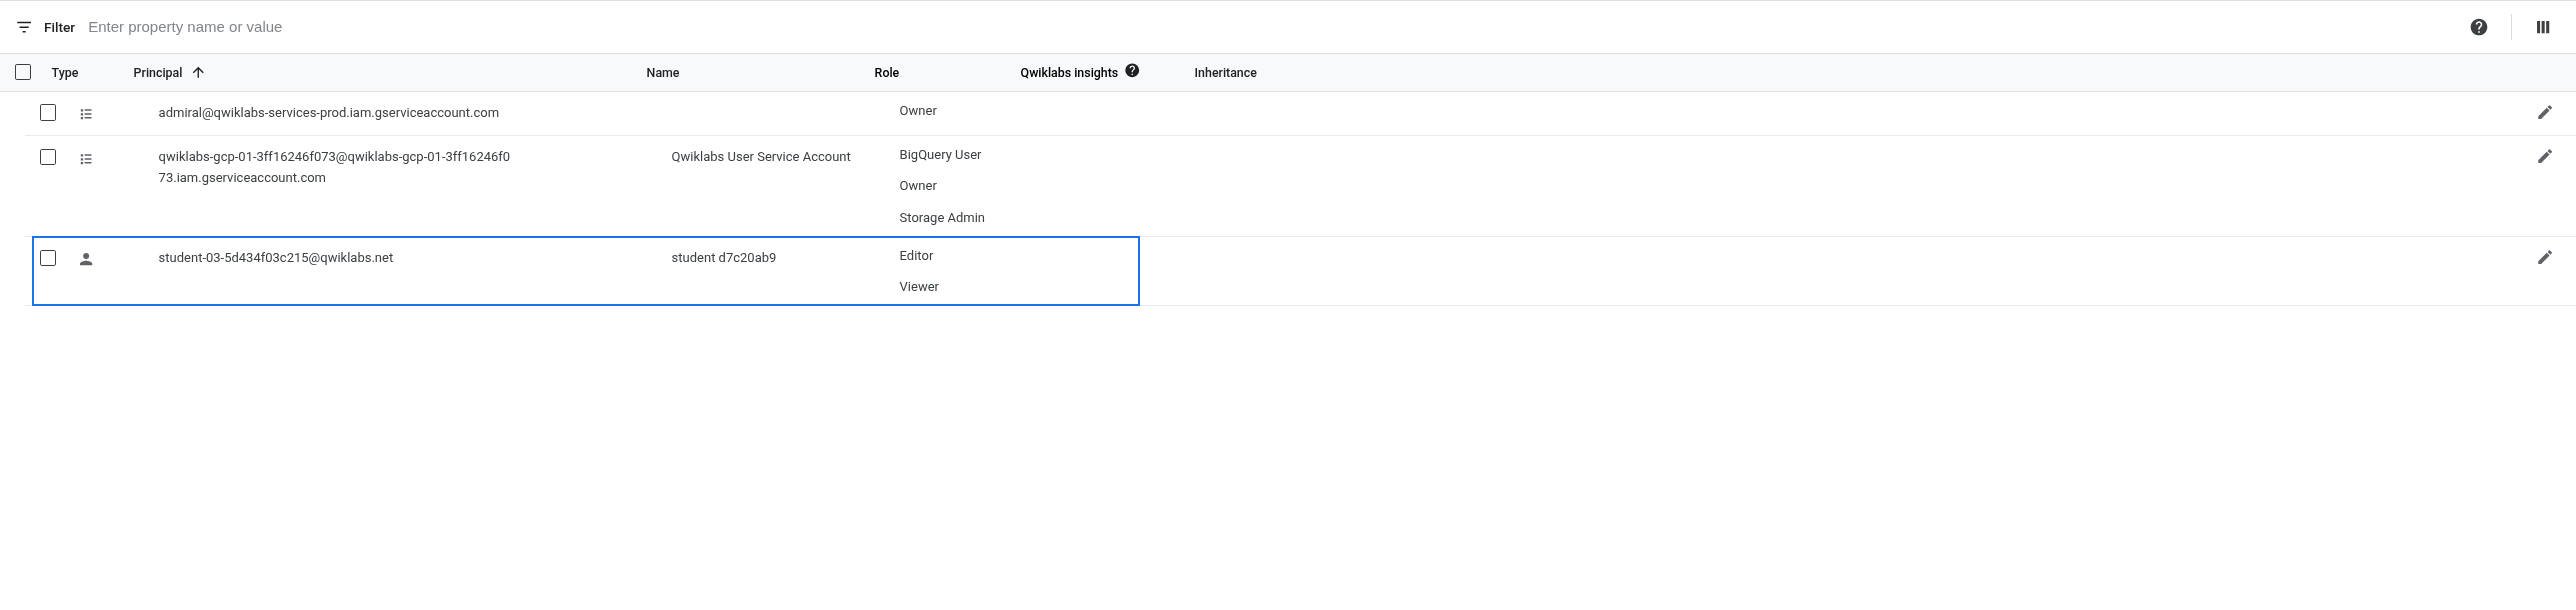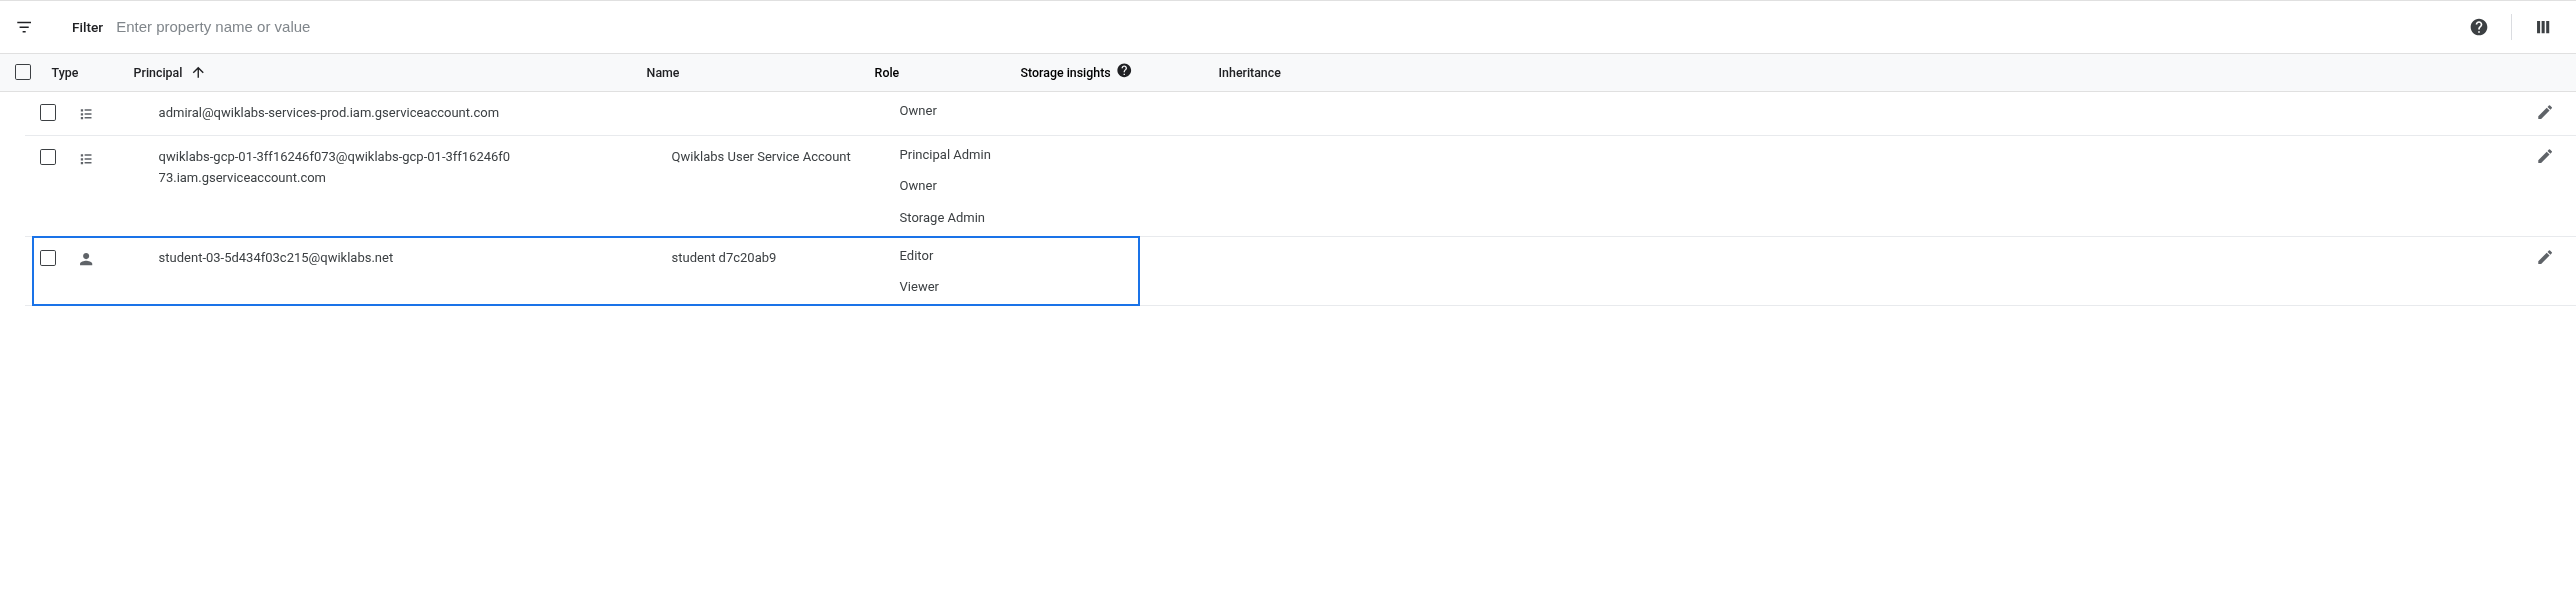--- a/index.html
+++ b/index.html
@@ -28,21 +28,20 @@
       display: inline-flex;
       align-items: center;
       margin-right: 11px;
       color: #202124;
     }
     .filter-label {
       font-weight: 500;
       color: #202124;
       margin-right: 13px;
       font-size: 13.7px;
-      margin-left: 28px;
     }
     .filter-input {
       flex: 1;
       border: none;
       outline: none;
       font-size: 15px;
       color: #5f6368;
       background: transparent;
     }
     .filter-input::placeholder {
@@ -112,21 +111,20 @@
     .col-insights {
       width: 174px;
       display: flex;
       align-items: center;
       gap: 5.5px;
     }
     .col-inheritance {
       width: 128px;
       display: flex;
       align-items: flex-end;
-      margin-left: 24px;
     }
     .col-actions {
       flex: 1;
       display: flex;
       align-items: center;
       justify-content: flex-end;
       padding-right: 7.3px;
     }
     .header-muted {
       color: #000000;
@@ -234,21 +232,21 @@
           </svg>
         </span>
       </div>
       <div class="col-name">
         <span>Name</span>
       </div>
       <div class="col-role header-muted">
         <span>Role</span>
       </div>
       <div class="col-insights header-muted">
-        <span>Storage insights</span>
+        <span>Qwiklabs insights</span>
         <span style="color:#202124;">
           <svg width="16.5" height="16.5" viewBox="0 0 24 24" fill="currentColor">
             <path d="M12 2C6.48 2 2 6.48 2 12s4.48 10 10 10 10-4.48 10-10S17.52 2 12 2zm1 17h-2v-2h2v2zm2.07-7.75l-.9.92C13.45 12.9 13 13.5 13 15h-2v-.5c0-1.1.45-2.1 1.17-2.83l1.24-1.26c.37-.36.59-.86.59-1.41 0-1.1-.9-2-2-2s-2 .9-2 2H8c0-2.21 1.79-4 4-4s4 1.79 4 4c0 .88-.36 1.68-.93 2.25z"></path>
           </svg>
         </span>
       </div>
       <div class="col-inheritance">
         <span>Inheritance</span>
       </div>
       <div class="col-actions"></div>
@@ -299,21 +297,21 @@
         </span>
       </div>
       <div class="col-principal">
         <span class="principal-text" style="max-width:357px;display:inline-block;word-break:break-all;">qwiklabs-gcp-01-3ff16246f073@qwiklabs-gcp-01-3ff16246f073.iam.gserviceaccount.com</span>
       </div>
       <div class="col-name">
         <span class="name-text">Qwiklabs User Service Account</span>
       </div>
       <div class="col-role">
         <div class="role-list">
-          <span>Principal Admin</span>
+          <span>BigQuery User</span>
           <span>Owner</span>
           <span>Storage Admin</span>
         </div>
       </div>
       <div class="col-insights"></div>
       <div class="col-inheritance"></div>
       <div class="col-actions">
         <span class="edit-icon">
           <svg width="18.3" height="18.3" viewBox="0 0 24 24" fill="currentColor">
             <path d="M3 17.25V21h3.75L17.81 9.94l-3.75-3.75L3 17.25zM20.71 7.04a1 1 0 000-1.41l-2.34-2.34a1 1 0 00-1.41 0l-1.83 1.83 3.75 3.75 1.83-1.83z"></path>

